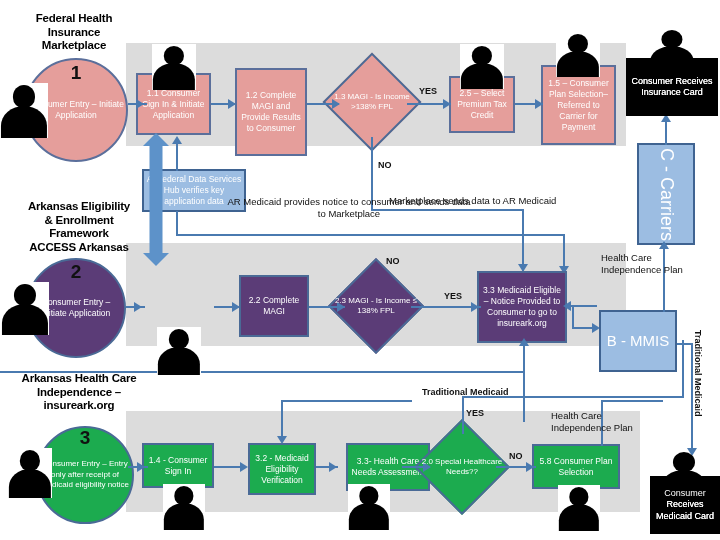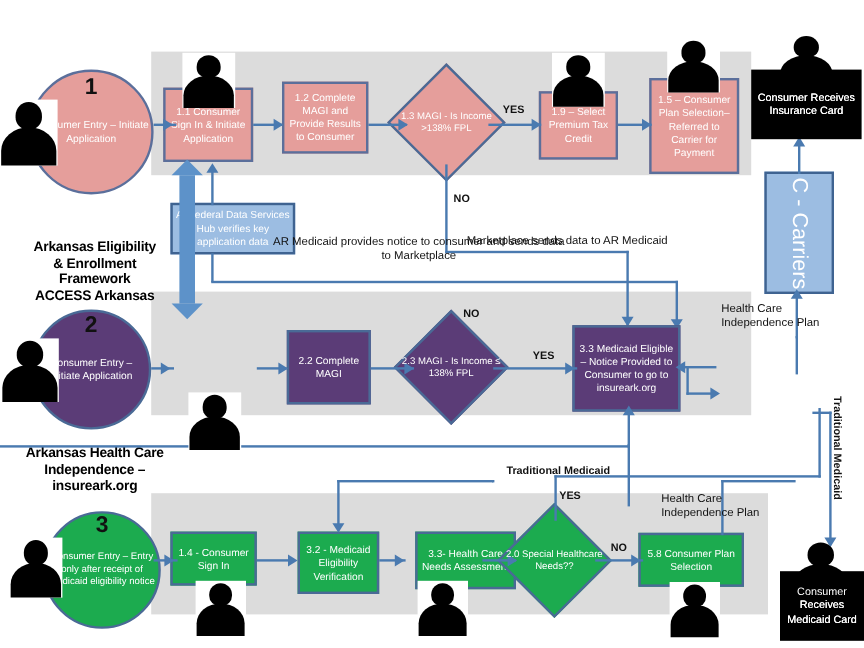--- a/index.html
+++ b/index.html
@@ -78,51 +78,52 @@
 </style>
 </head>
 <body>
 
 <div id="stage">
 
   <div class="lane" style="left:126px;top:43px;width:500px;height:103px;"></div>
   <div class="lane" style="left:126px;top:243px;width:500px;height:103px;"></div>
   <div class="lane" style="left:126px;top:411px;width:514px;height:101px;"></div>
 
+  <div class="sect-title" style="left:8px;top:12px;width:132px;">Federal Health<br>Insurance<br>Marketplace</div>
   <div class="sect-title" style="left:4px;top:200px;width:150px;">Arkansas Eligibility<br>&amp; Enrollment<br>Framework<br>ACCESS Arkansas</div>
   <div class="sect-title" style="left:4px;top:372px;width:150px;">Arkansas Health Care<br>Independence –<br>insureark.org</div>
 
   <div class="node circ red" style="left:24px;top:58px;width:104px;height:104px;font-size:8.5px;line-height:11px;">
     <span class="txt">Consumer Entry – Initiate Application</span>
   </div>
   <div class="bignum" style="left:24px;top:63px;width:104px;">1</div>
   <div class="person" style="left:0px;top:83px;width:48px;height:55px;">
     <span class="head"></span>
       <span class="body"></span>
   </div>
 
   <div class="node rect red" style="left:136px;top:73px;width:75px;height:62px;font-size:8.5px;line-height:11px;">
     <span class="txt">1.1 Consumer Sign In &amp; Initiate Application</span>
   </div>
   <div class="person" style="left:152px;top:44px;width:44px;height:46px;">
     <span class="head"></span>
       <span class="body"></span>
   </div>
 
-  <div class="node rect red" style="left:235px;top:68px;width:72px;height:60px;font-size:8.5px;line-height:11px;">
+  <div class="node rect red" style="left:235px;top:68px;width:72px;height:88px;font-size:8.5px;line-height:11px;">
     <span class="txt">1.2 Complete MAGI and Provide Results to Consumer</span>
   </div>
 
   <div class="diamond" style="left:337px;top:67px;width:70px;height:70px;">
     <span class="dshape red"></span>
     <span class="dlabel" style="font-size:8px;line-height:10px;">1.3 MAGI - Is Income &gt;138% FPL</span>
   </div>
 
   <div class="node rect red" style="left:449px;top:76px;width:66px;height:57px;font-size:8.5px;line-height:11px;">
-    <span class="txt">1.9 – Select Premium Tax Credit</span>
+    <span class="txt">2.5 – Select Premium Tax Credit</span>
   </div>
   <div class="person" style="left:460px;top:44px;width:44px;height:45px;">
     <span class="head"></span>
       <span class="body"></span>
   </div>
 
   <div class="node rect red" style="left:541px;top:65px;width:75px;height:80px;font-size:8.5px;line-height:11px;">
     <span class="txt">1.5 – Consumer Plan Selection– Referred to Carrier for Payment</span>
   </div>
   <div class="person" style="left:556px;top:32px;width:44px;height:45px;">
@@ -294,20 +295,23 @@
   <div class="lbl b" style="left:422px;top:387px;">Traditional Medicaid</div>
   <div class="ln v" style="left:411px;top:400px;height:0px;"></div>
 
   <div class="ln v" style="left:281px;top:400px;height:42px;"></div>
   <div class="arw d" style="left:277px;top:436px;"></div>
   <div class="ln h" style="left:281px;top:400px;width:130px;"></div>
 
   <div class="node rect blue" style="left:637px;top:143px;width:58px;height:102px;">
     <span class="v-text" style="font-size:18px;white-space:nowrap;transform:rotate(90deg);">C - Carriers</span>
   </div>
+  <div class="node rect blue" style="left:599px;top:310px;width:78px;height:62px;font-size:15px;line-height:18px;">
+    <span class="txt">B - MMIS</span>
+  </div>
 
   <div class="ln v" style="left:665px;top:119px;height:26px;"></div>
   <div class="arw u" style="left:661px;top:114px;"></div>
 
   <div class="ln v" style="left:663px;top:280px;height:32px;"></div>
   <div class="ln v" style="left:663px;top:246px;height:36px;"></div>
   <div class="arw u" style="left:659px;top:241px;"></div>
   <div class="lbl" style="left:601px;top:252px;width:100px;line-height:11.5px;">Health Care Independence Plan</div>
 
   <div class="ln h" style="left:677px;top:343px;width:16px;"></div>

